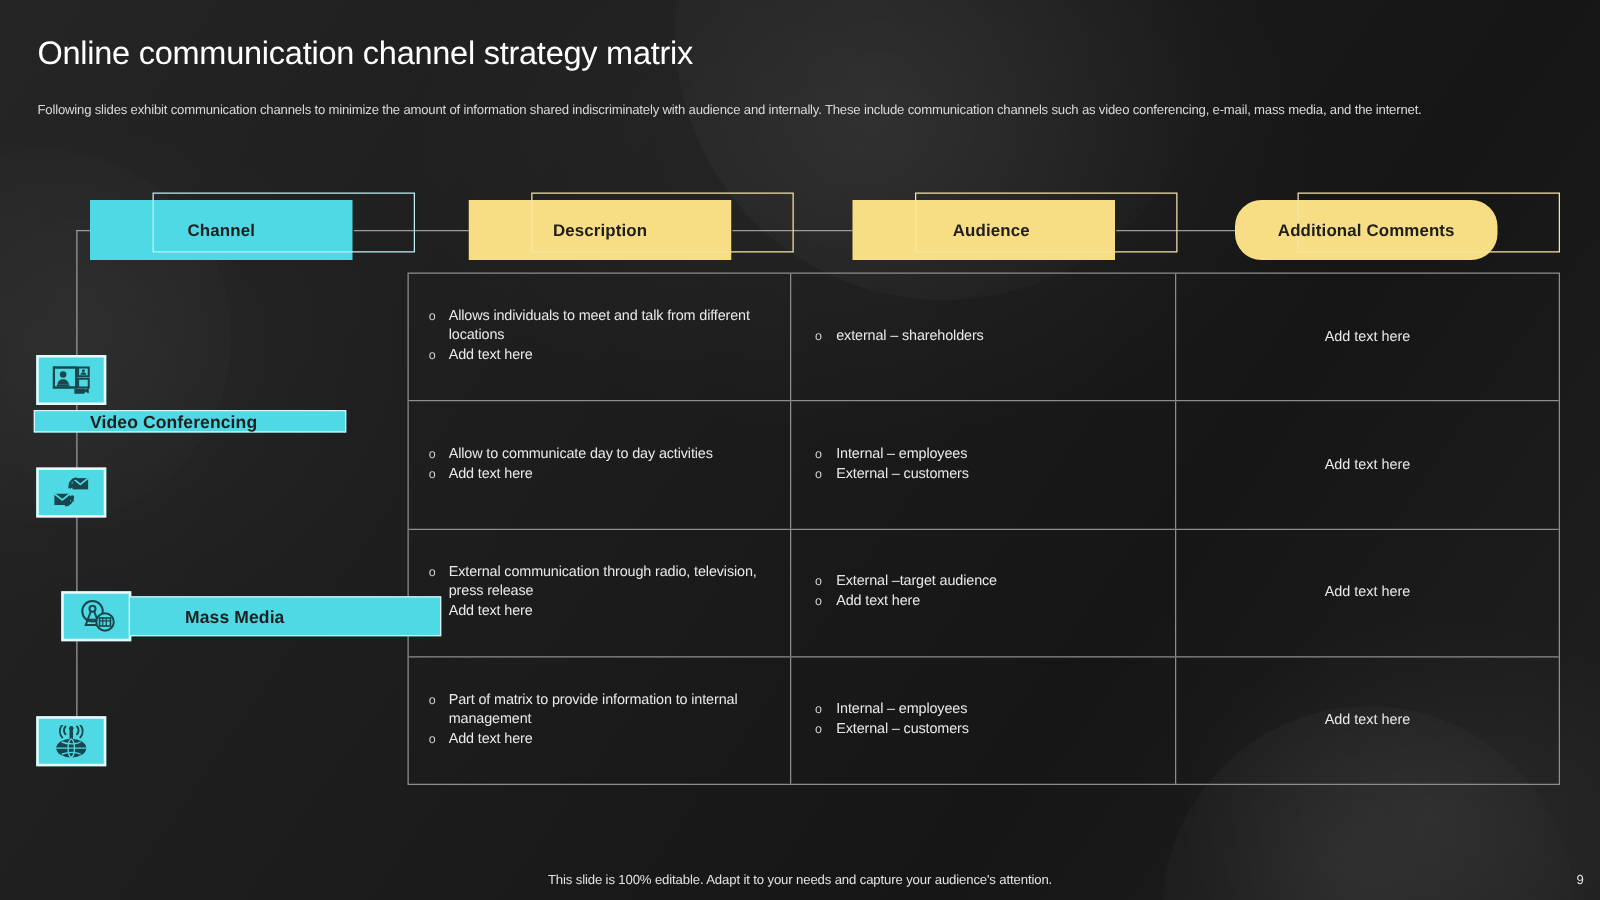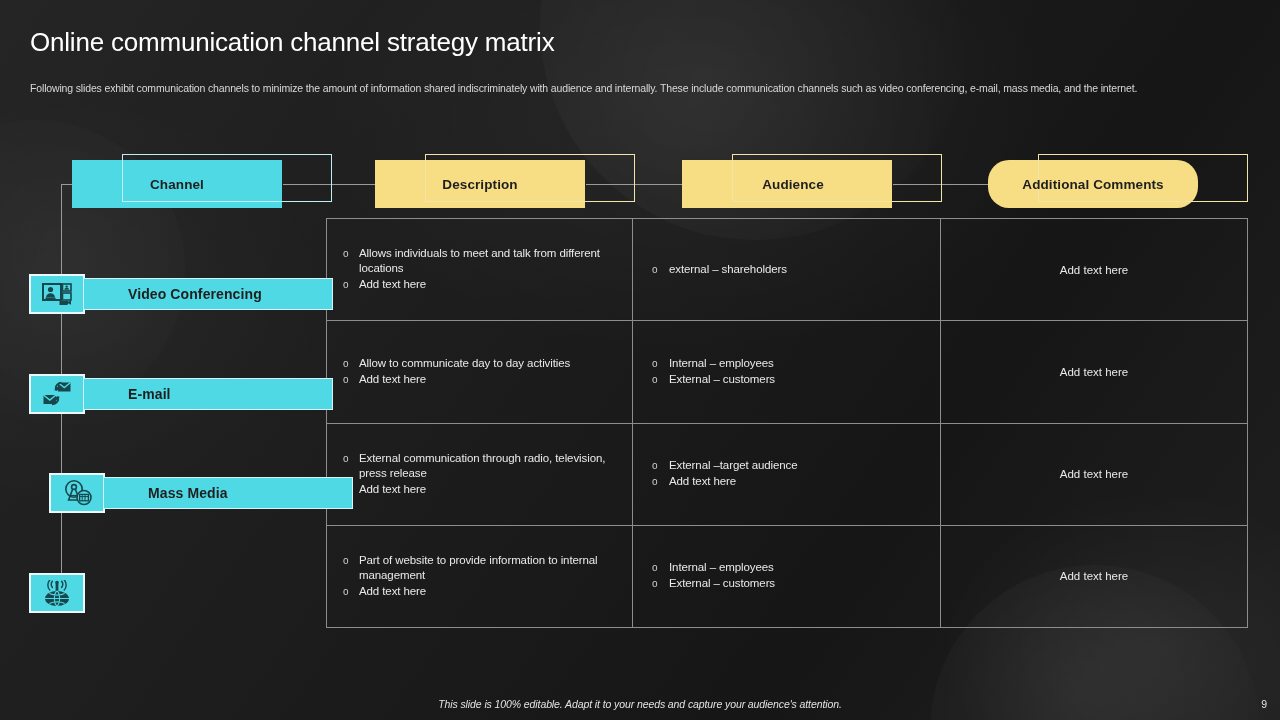--- a/index.html
+++ b/index.html
@@ -155,21 +155,21 @@
     background: #4fd9e4;
     border: 1px solid #d6f4f8;
     display: flex;
     align-items: center;
     padding-left: 44px;
     font-size: 14px;
     font-weight: bold;
     color: #1f1f1f;
     letter-spacing: 0.1px;
   }
-  #chan-0 { top: 274px; }
+  #chan-0 { top: 284px; flex-direction: column; }
   #chan-1 { top: 374px; }
   #chan-2 { top: 473px; padding-left: 20px; }
   #chan-3 { top: 573px; }
 
   
   #matrix {
     position: absolute;
     left: 326px; top: 218px;
     width: 922px; height: 410px;
     border: 1px solid #8d8d8d;
@@ -225,21 +225,20 @@
   .cell.audience .bullets li::before { left: 5px; }
 
   
   #footer-note {
     position: absolute;
     left: 0; right: 0; top: 698px;
     text-align: center;
     font-size: 10.5px;
     color: #e2e2e2;
     letter-spacing: -0.1px;
-    font-style: italic;
   }
   #page-number {
     position: absolute;
     right: 13px; top: 698px;
     font-size: 10.5px;
     color: #e2e2e2;
   }
 
   svg { display: block; }
 </style>
@@ -304,21 +303,20 @@
         <rect x="16" y="1.5" width="12.5" height="9" fill="#17474c"></rect>
         <path d="M16 1.5l6.25 5 6.25-5" fill="none" stroke="#4fd9e4" stroke-width="1.4"></path>
         <rect x="1.5" y="14" width="12.5" height="9" fill="#17474c"></rect>
         <path d="M1.5 14l6.25 5 6.25-5" fill="none" stroke="#4fd9e4" stroke-width="1.4"></path>
         <path d="M13.5 9.5C13.5 4.6 16 2 19.5 1.6" fill="none" stroke="#17474c" stroke-width="1.8"></path>
         <path d="M13 4.4l1 5.6 4.6-2.3z" fill="#17474c"></path>
         <path d="M16.5 15.5C16.5 20.4 13.5 23 10 23.4" fill="none" stroke="#17474c" stroke-width="1.8"></path>
         <path d="M17 20.6l-1-5.6-4.6 2.3z" fill="#17474c"></path>
       </svg>
     </div>
-    <div class="name-box">E-mail</div>
   </div>
 
   <div class="channel" id="chan-2">
     <div class="icon-box">
       <svg width="30" height="26" viewBox="0 0 30 26">
         <circle cx="12" cy="9" r="8.2" fill="none" stroke="#17474c" stroke-width="1.6"></circle>
         <circle cx="12" cy="7" r="2.4" fill="none" stroke="#17474c" stroke-width="1.6"></circle>
         <path d="M10.6 9.2L6.6 20h10.8L13.4 9.2" fill="none" stroke="#17474c" stroke-width="1.6"></path>
         <path d="M8.4 15.6h7.2" stroke="#17474c" stroke-width="1.4"></path>
         <circle cx="22" cy="17.5" r="7" fill="#4fd9e4" stroke="#17474c" stroke-width="1.6"></circle>
@@ -389,21 +387,21 @@
           <li>External –target  audience</li>
           <li>Add text here</li>
         </ul>
       </div>
       <div class="cell comments">Add text here</div>
     </div>
 
     <div class="row">
       <div class="cell desc">
         <ul class="bullets">
-          <li>Part of website to provide  information  to internal  management</li>
+          <li>Part of matrix to provide  information  to internal  management</li>
           <li>Add text here</li>
         </ul>
       </div>
       <div class="cell audience">
         <ul class="bullets">
           <li>Internal  – employees</li>
           <li>External – customers</li>
         </ul>
       </div>
       <div class="cell comments">Add text here</div>

